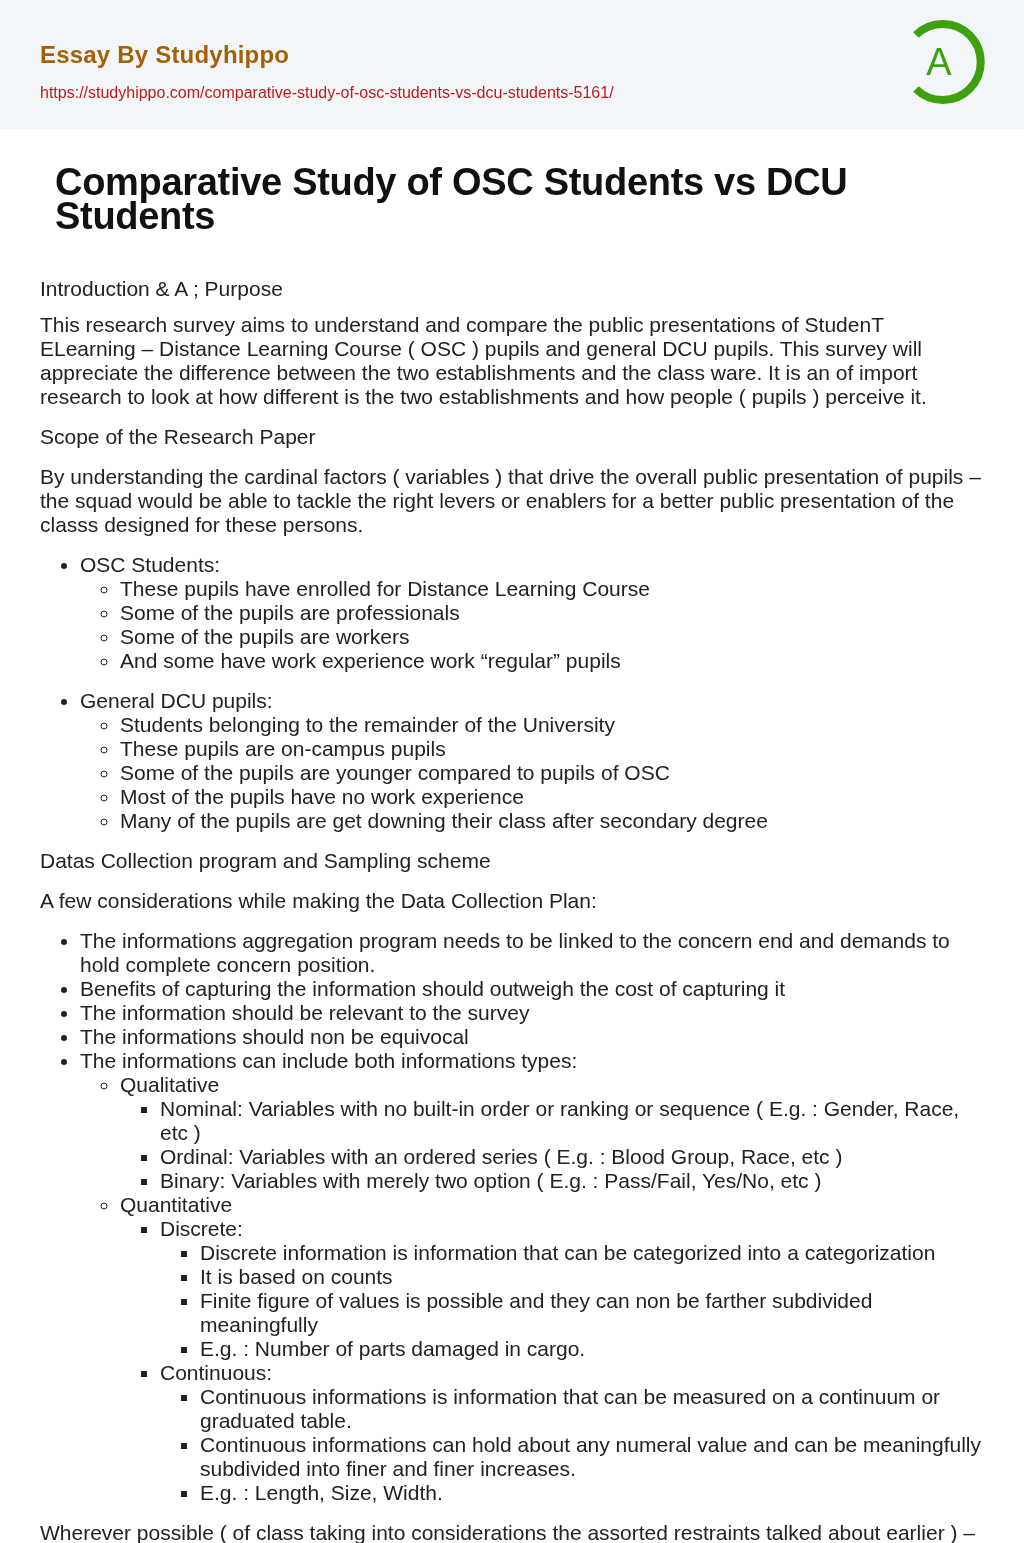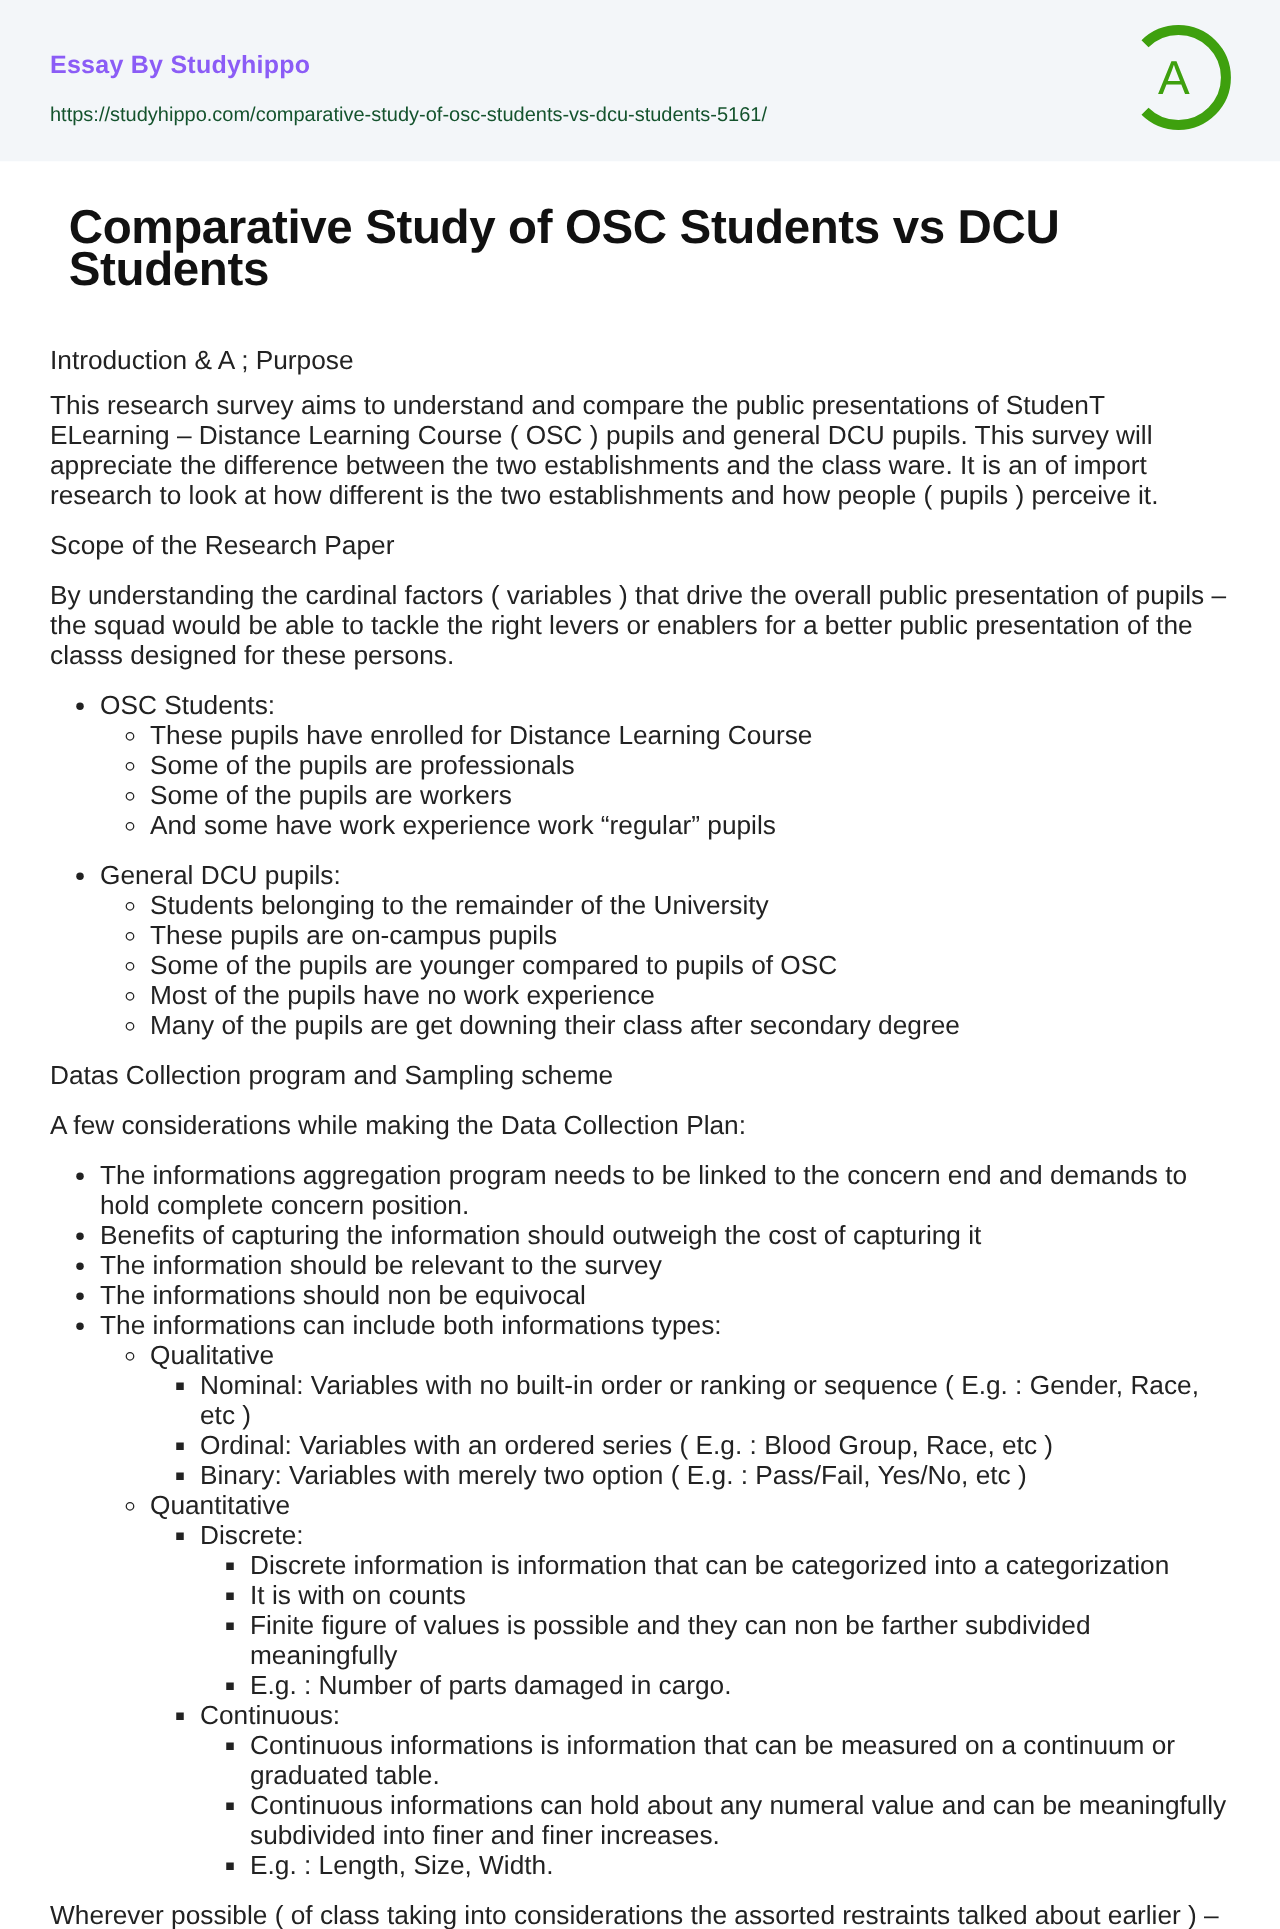--- a/index.html
+++ b/index.html
@@ -13,31 +13,31 @@
   .header {
     position: relative;
     height: 129px;
     background: #f3f6f9;
   }
   .brand {
     position: absolute;
     left: 40px;
     top: 41px;
     margin: 0;
-    font-size: 20px;
+    font-size: 24px;
     font-weight: 700;
-    color: #8b5cf6;
+    color: #a16207;
     letter-spacing: 0.2px;
   }
   .url {
     position: absolute;
     left: 40px;
     top: 84px;
     font-size: 16px;
-    color: #14532d;
+    color: #b91c1c;
     text-decoration: none;
   }
   .logo {
     position: absolute;
     left: 906px;
     top: 18px;
     width: 84px;
     height: 88px;
   }
   .content {
@@ -136,21 +136,21 @@
               <li>Binary: Variables with merely two option ( E.g. : Pass/Fail, Yes/No, etc )</li>
             </ul>
           </li>
           <li>
             <span>Quantitative</span>
             <ul class="l3">
               <li>
                 <span>Discrete:</span>
                 <ul class="l4">
                   <li>Discrete information is information that can be categorized into a categorization</li>
-                  <li>It is with on counts</li>
+                  <li>It is based on counts</li>
                   <li>Finite figure of values is possible and they can non be farther subdivided meaningfully</li>
                   <li>E.g. : Number of parts damaged in cargo.</li>
                 </ul>
               </li>
               <li>
                 <span>Continuous:</span>
                 <ul class="l4">
                   <li>Continuous informations is information that can be measured on a continuum or graduated table.</li>
                   <li>Continuous informations can hold about any numeral value and can be meaningfully subdivided into finer and finer increases.</li>
                   <li>E.g. : Length, Size, Width.</li>

